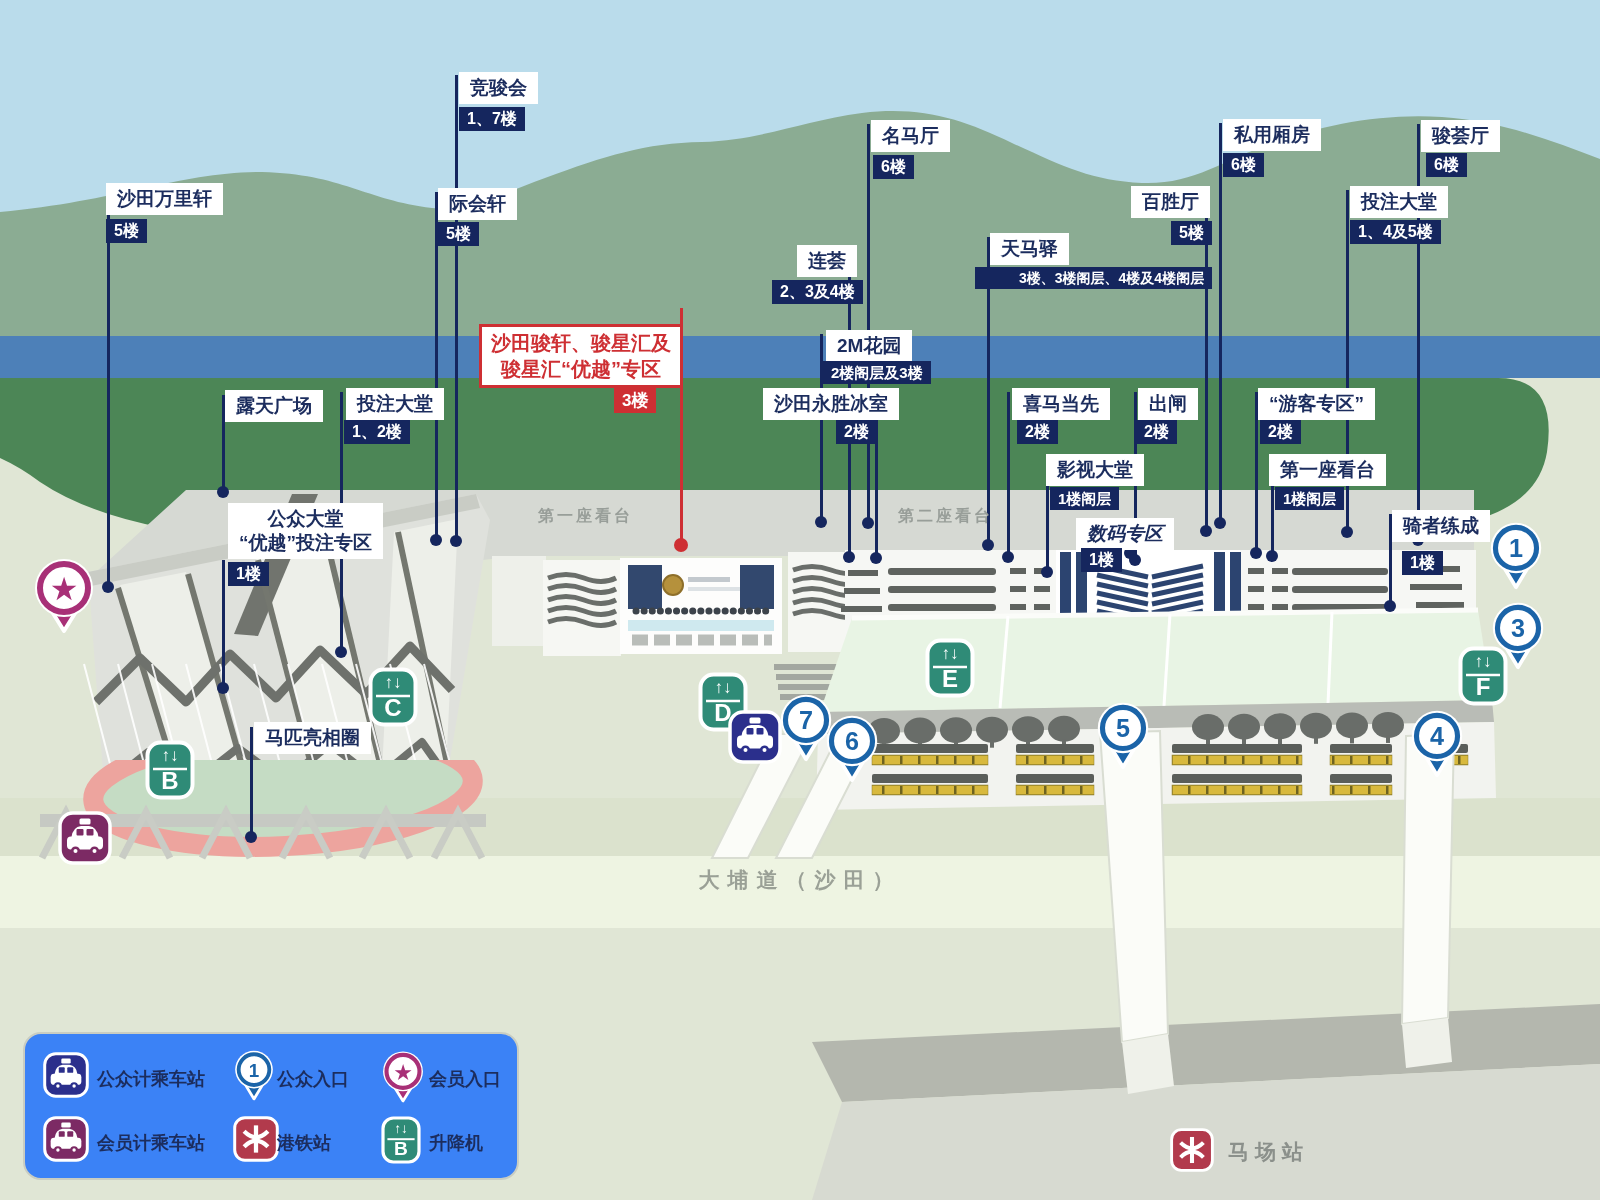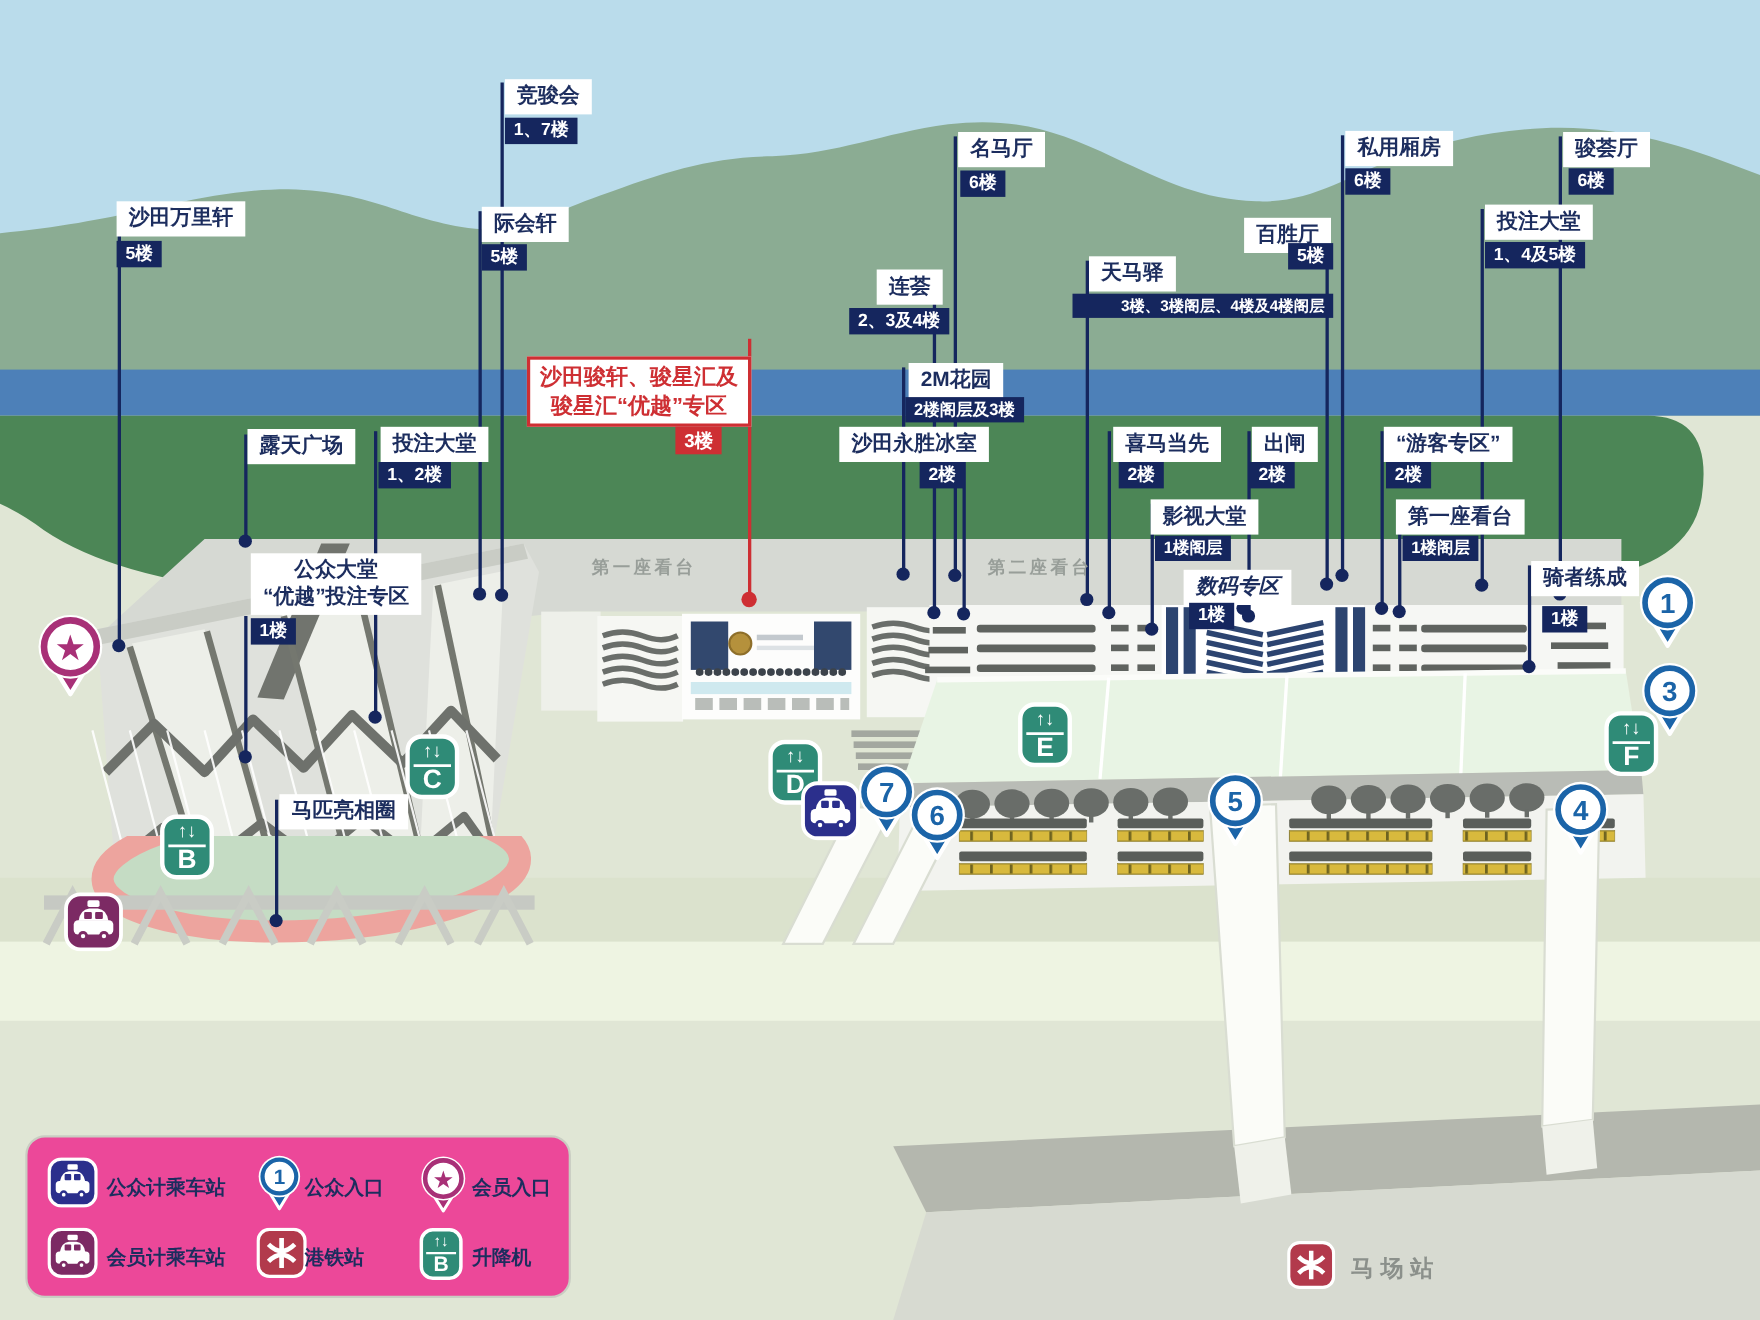--- a/index.html
+++ b/index.html
@@ -20,21 +20,21 @@
   .lline.red{background:#ce2f33;width:3.5px;}
   .ldot{position:absolute;width:12px;height:12px;border-radius:50%;background:#15265e;z-index:21;}
   .ldot.red{background:#ce2f33;width:14px;height:14px;}
   .marker{position:absolute;z-index:40;}
   .graytext{position:absolute;color:#989e99;font:600 16px "Liberation Sans",sans-serif;
             letter-spacing:3px;z-index:25;}
   #road-label{position:absolute;left:0;width:1600px;top:866px;text-align:center;
             color:#9aa096;font:600 21px "Liberation Sans",sans-serif;letter-spacing:8px;z-index:10;}
   #station-group{position:absolute;left:1170px;top:1128px;display:flex;align-items:center;z-index:10;}
   #station-name{margin-left:14px;color:#8b908b;font:600 21px "Liberation Sans",sans-serif;letter-spacing:6px;}
-  #legend{position:absolute;left:23px;top:1032px;width:492px;height:144px;background:#ec4899;
+  #legend{position:absolute;left:23px;top:1032px;width:492px;height:144px;background:#3b82f6;
           border:2px solid #c9cdc2;border-radius:18px;z-index:50;}
   .lg-icon{position:absolute;}
   .lg-label{position:absolute;color:#1c2d5e;font:bold 18px "Liberation Sans",sans-serif;white-space:nowrap;}
 </style>
 </head>
 <body>
 
 <div id="stage">
 
 <svg id="scene" width="1600" height="1200" viewBox="0 0 1600 1200">
@@ -254,20 +254,21 @@
     <path d="M838 736 L874 736 L812 858 L776 858 Z"></path>
     <path d="M1100 733 L1160 731 L1168 1034 L1122 1042 Z"></path>
     <path d="M1406 736 L1454 734 L1448 1018 L1402 1024 Z"></path>
     <path fill="#eff1ea" stroke="none" d="M1122 1042 L1168 1034 L1174 1086 L1128 1094 Z"></path>
     <path fill="#eff1ea" stroke="none" d="M1402 1024 L1448 1018 L1452 1062 L1406 1068 Z"></path>
   </g>
 </svg>
 
 <div class="graytext" id="stand1-label" style="left:538px;top:506px;">第一座看台</div>
 <div class="graytext" id="stand2-label" style="left:898px;top:506px;">第二座看台</div>
+<div id="road-label">大埔道（沙田）</div>
 <div id="station-group">
   <span id="station-icon"><svg width="44" height="44" viewBox="0 0 54 54">
           <rect x="2" y="2" width="50" height="50" rx="12" fill="#b23a4c" stroke="#fff" stroke-width="3.5"></rect>
           <path d="M27 11 L27 43" stroke="#fff" stroke-width="5" fill="none"></path>
           <path d="M13 18 Q27 32 41 18" stroke="#fff" stroke-width="5" fill="none"></path>
           <path d="M13 36 Q27 22 41 36" stroke="#fff" stroke-width="5" fill="none"></path>
         </svg></span>
   <span id="station-name">马场站</span>
 </div>
 
@@ -333,21 +334,21 @@
       </div>
       <div class="mbadge" style="left: 873px; top: 155px;">6楼</div>
       <div class="lline" style="left: 986.5px; top: 237px; height: 308px;"></div>
       <div class="ldot" style="left: 982px; top: 539px;"></div>
       <div class="mlabel" style="left: 990px; top: 233px;">
         <span>天马驿</span>
       </div>
       <div class="mbadge" style="left: 975px; top: 267px; font-size: 14px; padding-left: 44px;">3楼、3楼阁层、4楼及4楼阁层</div>
       <div class="lline" style="left: 1204.5px; top: 212px; height: 319px;"></div>
       <div class="ldot" style="left: 1200px; top: 525px;"></div>
-      <div class="mlabel" style="left: 1131px; top: 198px;">
+      <div class="mlabel" style="left: 1131px; top: 186px;">
         <span>百胜厅</span>
       </div>
       <div class="mbadge" style="left: 1171px; top: 221px;">5楼</div>
       <div class="lline" style="left: 1218.5px; top: 123px; height: 400px;"></div>
       <div class="ldot" style="left: 1214px; top: 517px;"></div>
       <div class="mlabel" style="left: 1223px; top: 119px;">
         <span>私用厢房</span>
       </div>
       <div class="mbadge" style="left: 1223px; top: 153px;">6楼</div>
       <div class="lline" style="left: 1254.5px; top: 392px; height: 161px;"></div>

